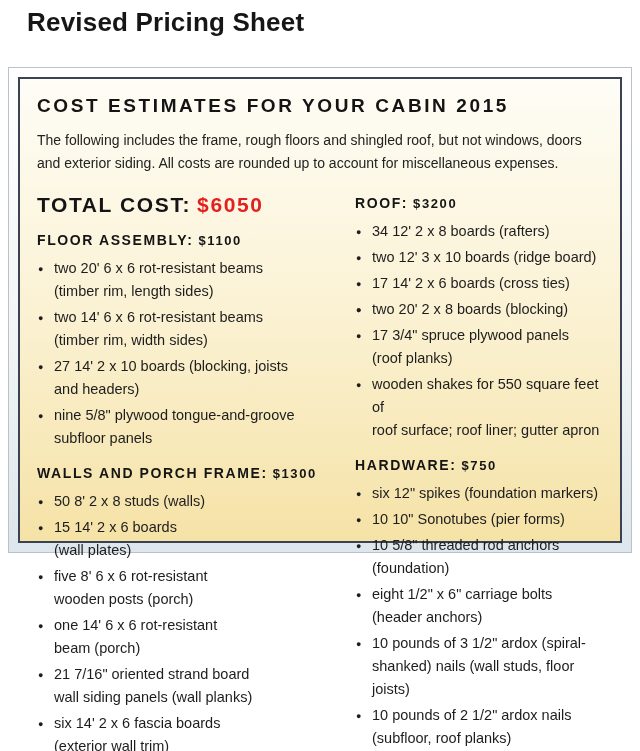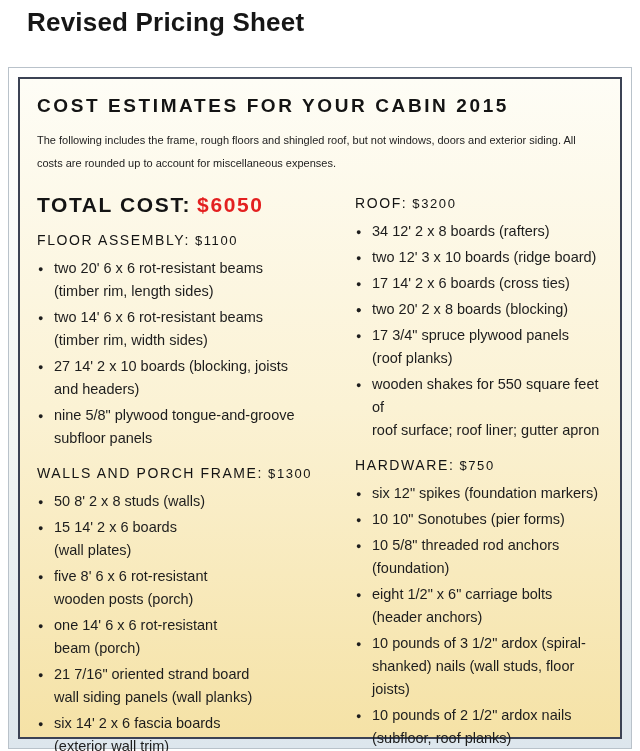--- a/index.html
+++ b/index.html
@@ -12,60 +12,60 @@
   .page-title {
     margin: 7px 12px 0 27px;
     font-size: 26px;
     font-weight: bold;
     letter-spacing: 0.2px;
     color: #161616;
   }
   .frame {
     position: absolute;
     left: 8px; top: 67px;
-    width: 624px; height: 682px;
+    width: 624px; height: 486px;
     border: 1px solid #b9c2ca;
     background: linear-gradient(180deg, #ffffff 0%, #f2f5f3 55%, #dde6ed 100%);
     padding: 9px;
   }
   .sheet {
     width: 100%; height: 100%;
     border: 2px solid #3b4254;
     background: linear-gradient(180deg, #fefdf6 0%, #fbf2d4 50%, #f5e2a6 100%);
     padding: 14px 17px 10px 17px;
   }
   .sheet-title {
     font-size: 19px;
     font-weight: bold;
     letter-spacing: 2.6px;
     color: #141414;
     margin: 2px 0 12px 0;
   }
   .intro {
-    font-size: 11px;
+    font-size: 14px;
     line-height: 23px;
     color: #222222;
     margin-bottom: 16px;
     max-width: 580px;
   }
   .cols { display: flex; gap: 16px; }
   .col-left  { width: 302px; flex: none; }
   .col-right { flex: 1; }
   .total-line {
     font-size: 21px;
     font-weight: bold;
     letter-spacing: 1.6px;
     color: #141414;
     margin: 2px 0 10px 0;
     white-space: nowrap;
   }
   .total-amount { color: var(--accent-red, #e32020); margin-left: 6px; }
   .section-heading {
     font-size: 14px;
-    font-weight: normal;
+    font-weight: bold;
     letter-spacing: 1.6px;
     color: #141414;
     margin: 15px 0 9px 0;
     white-space: nowrap;
   }
   .col-right .section:first-child .section-heading { margin-top: 4px; }
   .section-price { margin-left: 5px; font-size: 13px; }
   ul.item-list { list-style: none; }
   ul.item-list li {
     position: relative;

